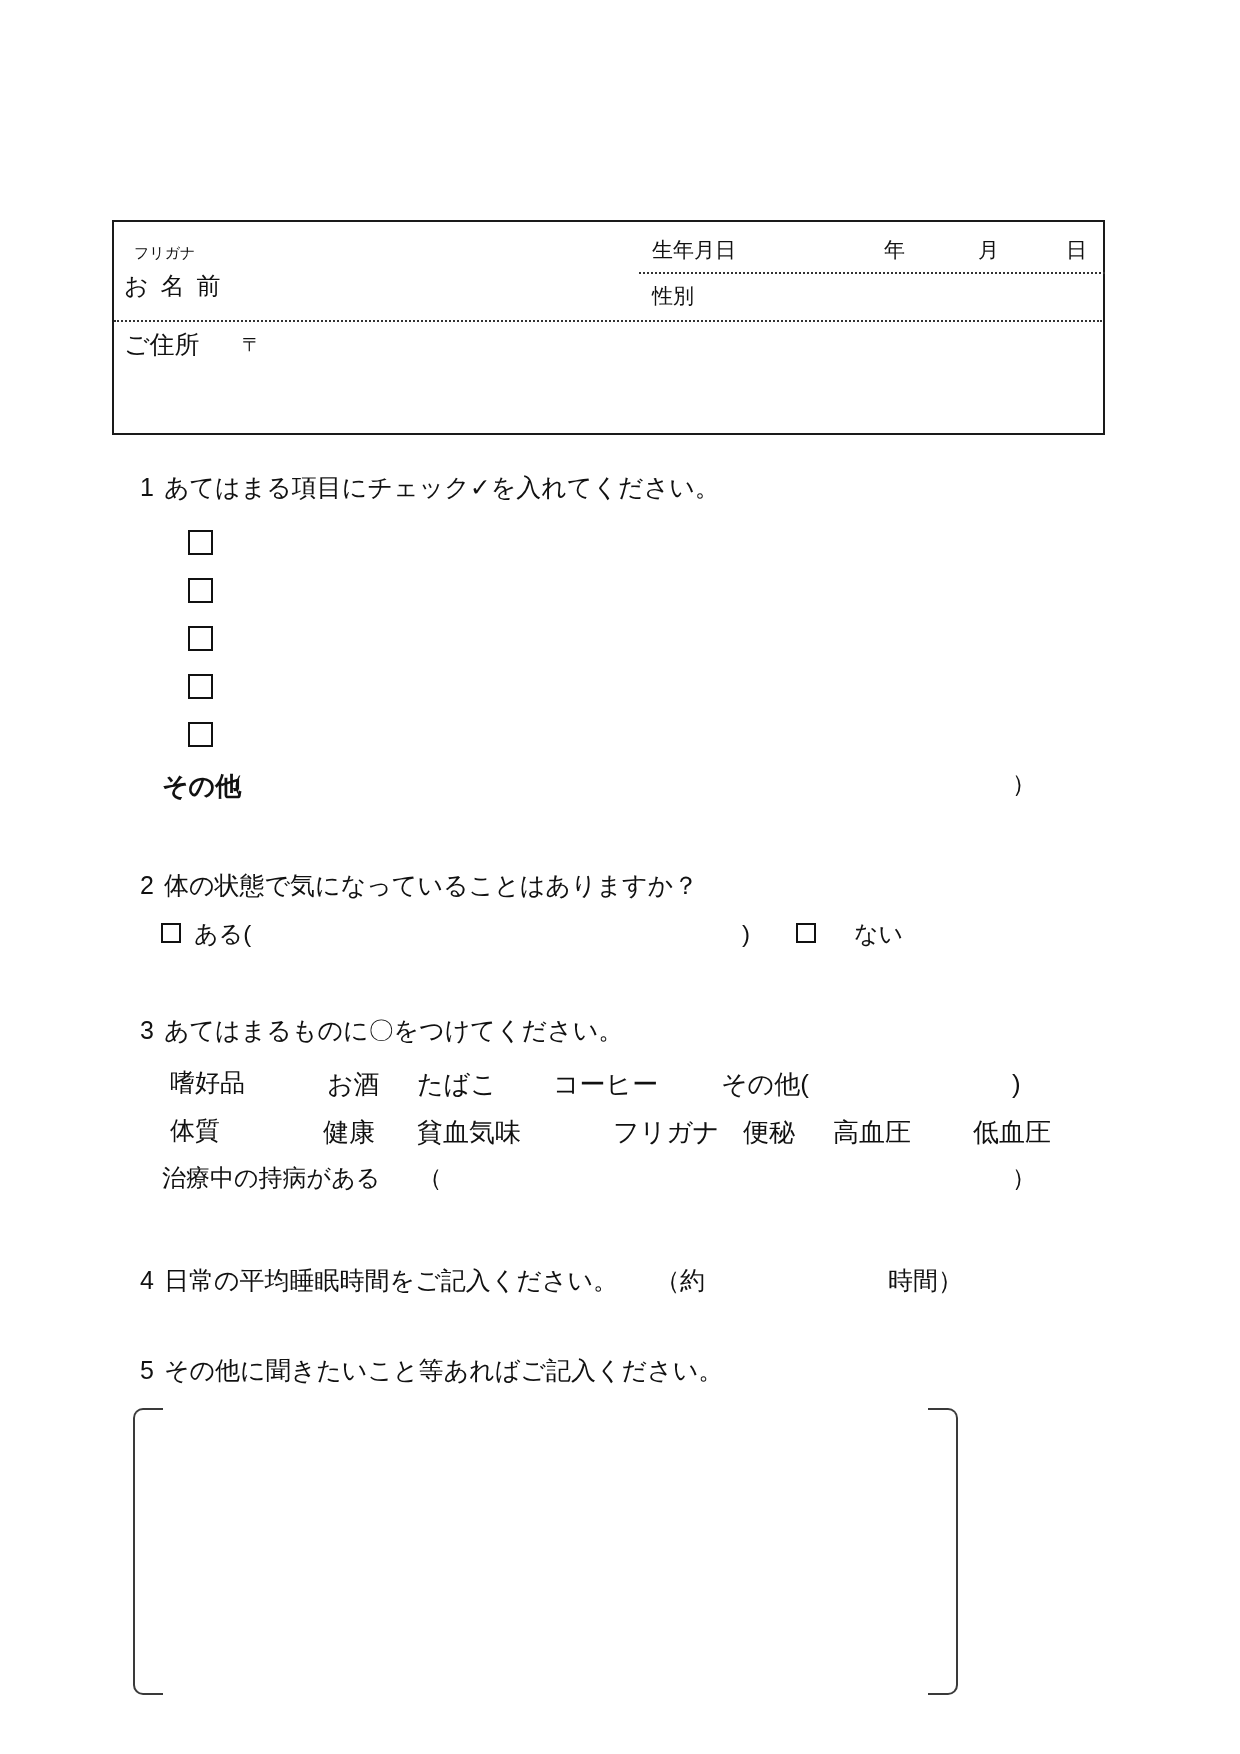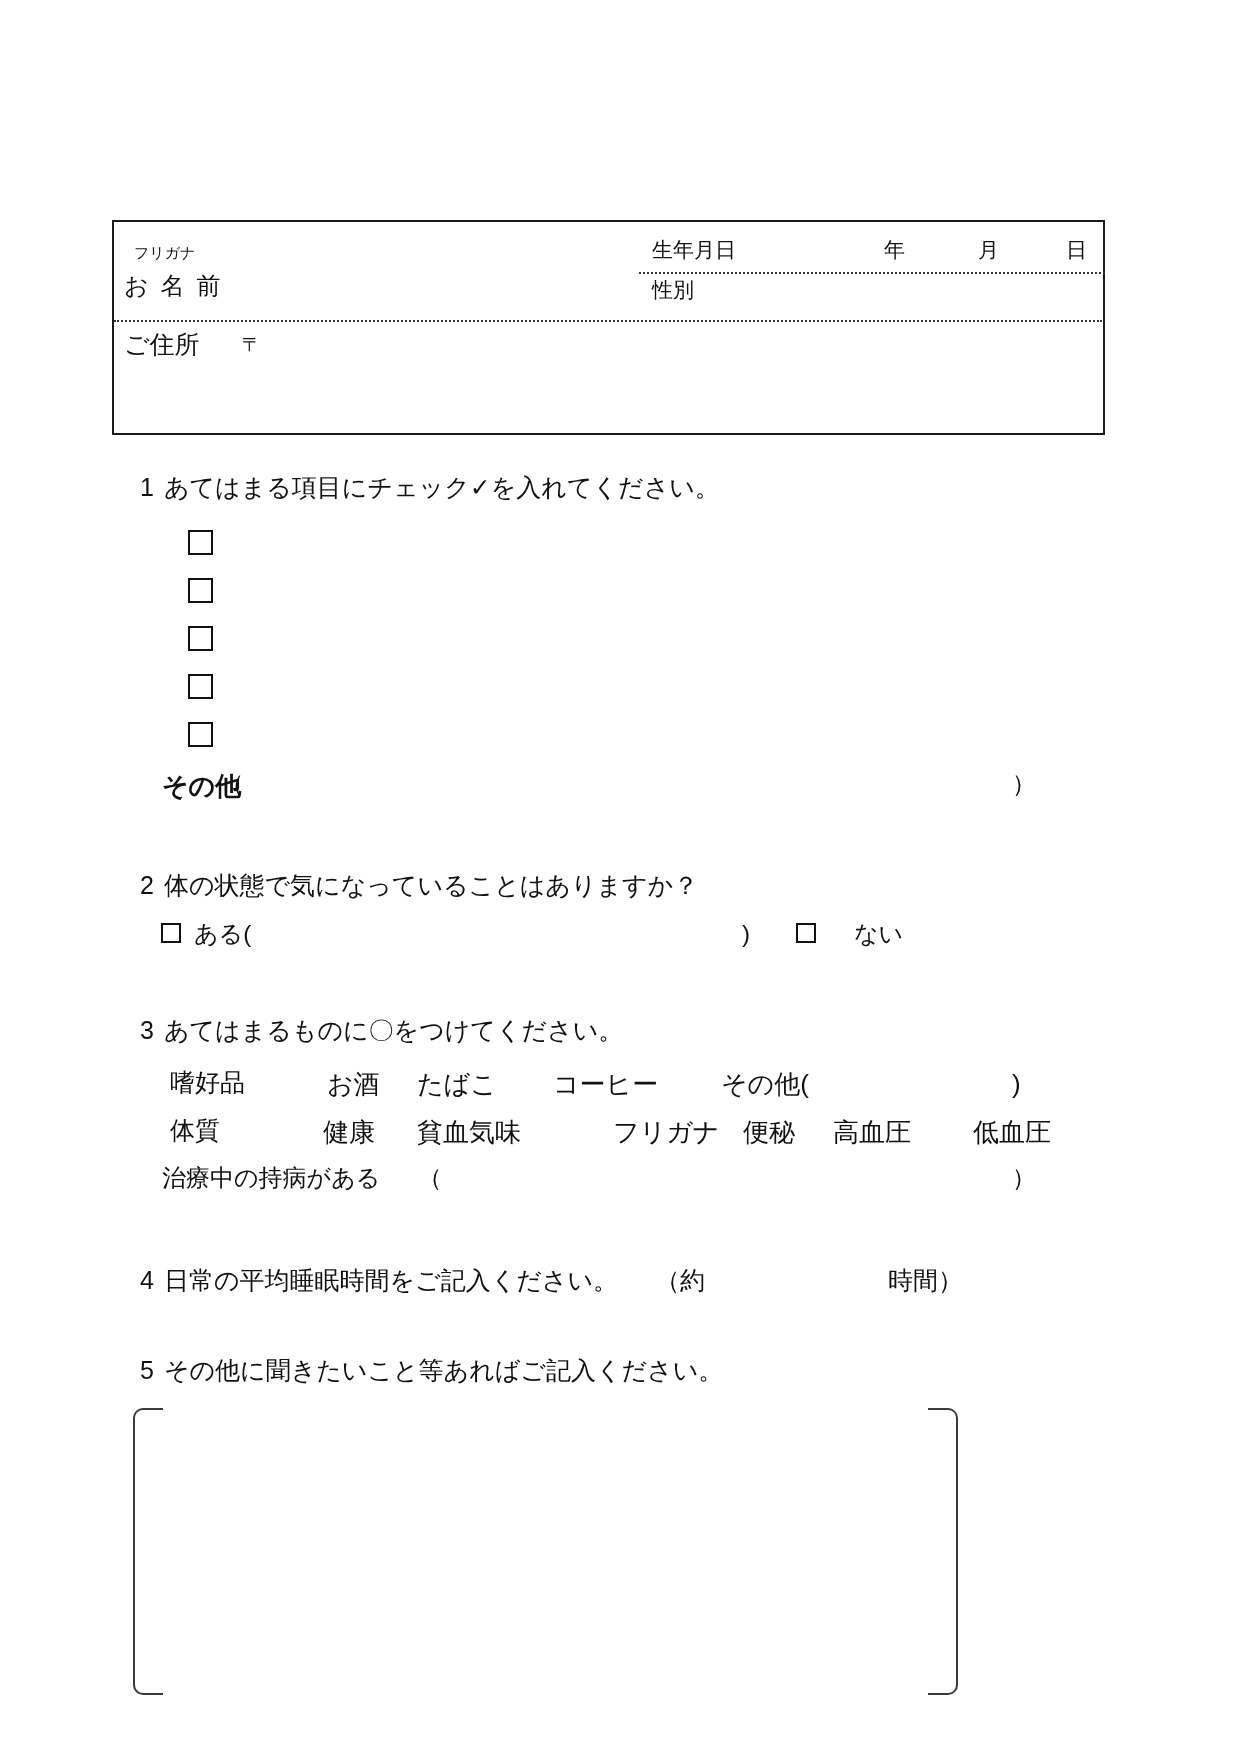--- a/index.html
+++ b/index.html
@@ -81,21 +81,21 @@
     <div class="blank" style="left:250px; top:8px; width:270px; height:86px;"></div>
 
     <span class="abs t21" style="left:538px; top:16px;">生年月日</span>
     <div class="blank" style="left:630px; top:8px; width:130px; height:40px;"></div>
     <span class="abs t21" style="left:770px; top:16px;">年</span>
     <span class="abs t21" style="left:864px; top:16px;">月</span>
     <span class="abs t21" style="left:952px; top:16px;">日</span>
 
     <div class="dotted-h" style="left:525px; top:50px; width:466px;"></div>
 
-    <span class="abs t21" style="left:538px; top:56px;font-family:Liberation Serif, serif;">性別</span>
+    <span class="abs t21" style="left:538px; top:62px;font-family:Liberation Serif, serif;">性別</span>
     <div class="blank" style="left:630px; top:54px; width:350px; height:40px;"></div>
 
     <div class="dotted-h" style="left:0px; top:98px; width:988px;"></div>
 
     <span class="abs t25" style="left:10px; top:108px;">ご住所</span>
     <span class="abs t19" style="left:128px; top:112px;">〒</span>
     <div class="blank" style="left:160px; top:102px; width:820px; height:64px;"></div>
   </div>
 
   <div class="qline" style="left:140px; top:473px;">

